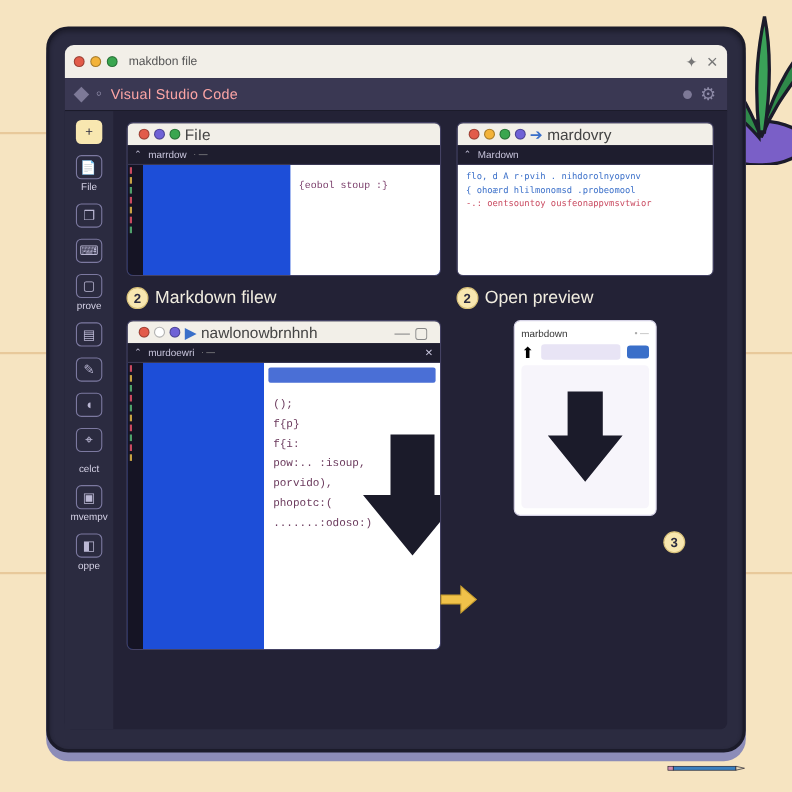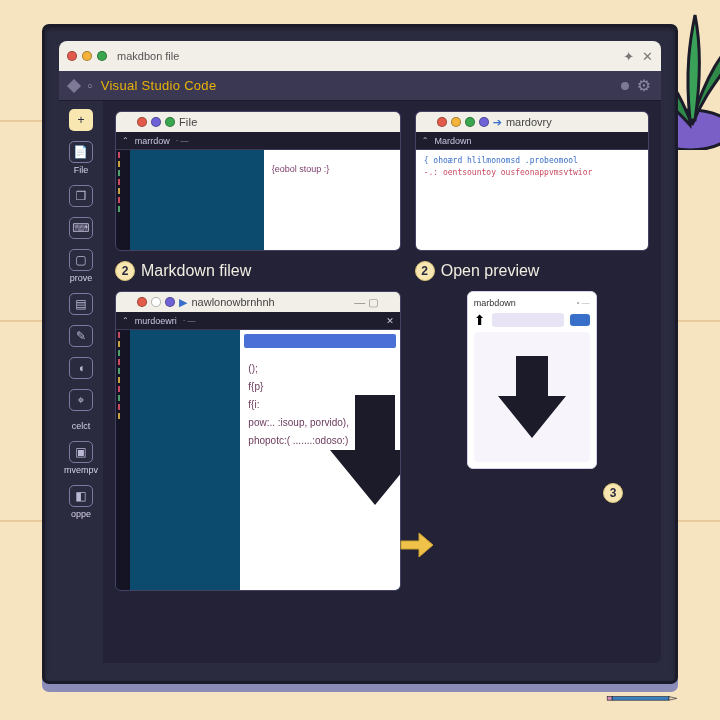--- a/index.html
+++ b/index.html
@@ -16,21 +16,21 @@
   .plant { position: absolute; top: -30px; right: -20px; }
   
   .pencil { position: absolute; bottom: 18px; right: 18px; width: 120px; height: 6px; }
 
   .device {
     position: absolute;
     left: 42px; top: 24px;
     width: 636px; height: 660px;
     background: #2b2b40;
     border: 3px solid #1b1b2a;
-    border-radius: 7px;
+    border-radius: 20px;
     box-shadow: 0 8px 0 #8c8cb8, 0 2px 4px rgba(0,0,0,.3) inset;
     padding: 14px 14px 18px 14px;
   }
 
   .tab-strip {
     height: 30px;
     background: #f2efe8;
     border-radius: 8px 8px 0 0;
     display: flex; align-items: center;
     padding: 0 8px;
@@ -45,21 +45,21 @@
   .tab-strip .right { margin-left: auto; display:flex; gap:8px; align-items:center; color:#777; }
   .sparkle, .close-x { font-size: 13px; cursor: default; }
 
   .title-row {
     height: 30px;
     background: #3a3853;
     display:flex; align-items:center;
     padding: 0 10px; gap: 8px;
     border-bottom: 1px solid #1b1b2a;
   }
-  .title-row .app { color:#eab308; font-size:13px; letter-spacing:.3px; flex:1; }
+  .title-row .app { color:#fca5a5; font-size:13px; letter-spacing:.3px; flex:1; }
   .title-row .rdot { width:8px;height:8px;border-radius:50%;background:#7d7997;}
   .diamond { width:10px;height:10px;background:#7d7997;transform:rotate(45deg);}
 
   .content {
     display:flex;
     height: calc(100% - 60px);
     background:#232236;
     border-radius: 0 0 6px 6px;
   }
 
@@ -91,31 +91,31 @@
   }
 
   .panel {
     background:#2b2b40;
     border:1px solid #444264;
     border-radius:6px;
     overflow:hidden;
   }
   .panel .pt {
     height:20px;background:#f2efe8;display:flex;align-items:center;
-    padding:0 21px;gap:4px;font-size:11px;color:#444;
+    padding:0 10px;gap:4px;font-size:14px;color:#444;
   }
   .panel .ph {
     height:18px;background:#1e1d2e;color:#c9c6dd;
     display:flex;align-items:center;padding:0 6px;gap:6px;
     font-size:9px;border-bottom:1px solid #3a3853;
   }
   .caret{font-size:8px;}
   .editor-body{
-    display:flex;font-family:Liberation Sans, sans-serif;
-    font-size:8.5px;background:#0c4a6e;color:#888;height:calc(100% - 38px);gap:20px;
+    display:flex;font-family:Liberation Mono, monospace;
+    font-size:8.5px;background:#1d4ed8;color:#888;height:calc(100% - 38px);gap:20px;
   }
   .gutter{width:14px;background:#151424;padding:2px 2px;display:flex;flex-direction:column;gap:3px;}
   .gutter i{display:block;height:6px;border-left:2px solid transparent;}
   .gutter i.r{border-color:#c94a60;} .gutter i.g{border-color:#4fa06b;}
   .gutter i.y{border-color:#c7a244;}
   .codecol{flex:1;padding:4px 4px;}
   .doc-pane{flex:1.4;background:#fff;color:#7a3d6a;padding:6px 8px;font-size:9px;position:relative;}
   .doc-pane.full{flex:2.3;}
   .tiny{color:#999;font-size:8px;}
 
@@ -266,20 +266,21 @@
           <div class="dot green"></div>
           <div class="dot purple"></div>
           <span style="color:#3a6fc9">➔</span>
           <span>mardovry</span>
         </div>
         <div class="ph">
           <span class="caret">⌃</span>
           <span>Mardown</span>
         </div>
         <div style="background:#fff;height:calc(100% - 38px);padding:5px 8px;font-size:8px;color:#3a6fc9;line-height:1.5;font-family:ui-monospace,monospace">
+          <div>flo, d  A r·pvih . nihdorolnyopvnv</div>
           <div> { ohoærd  hlilmonomsd .probeomool</div>
           <div style="color:#c94a60">-.: oentsountoy  ousfeonappvmsvtwior</div>
         </div>
       </div>
 
       <div class="step-label">
         <span class="step-num">2</span>
         <span>Markdown filew</span>
       </div>
       <div class="step-label">

